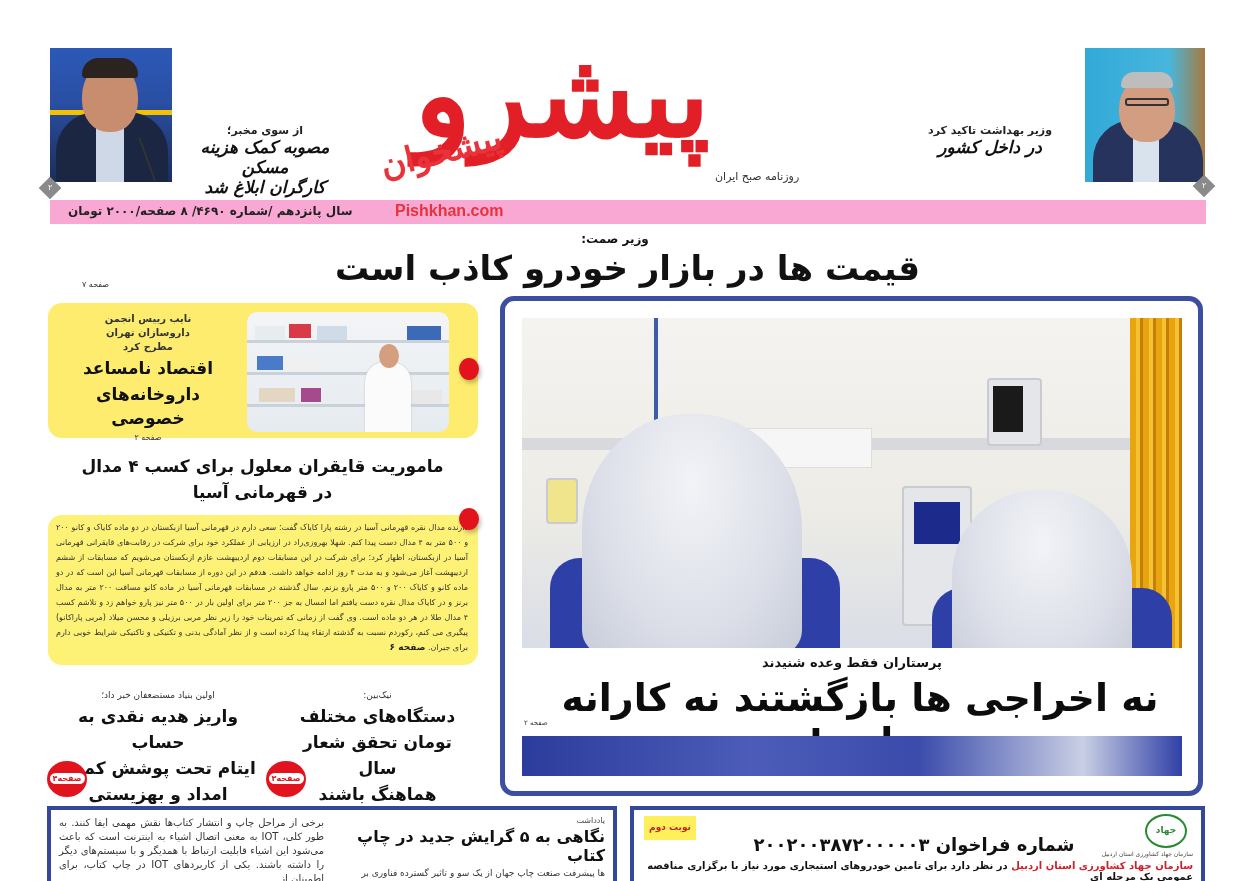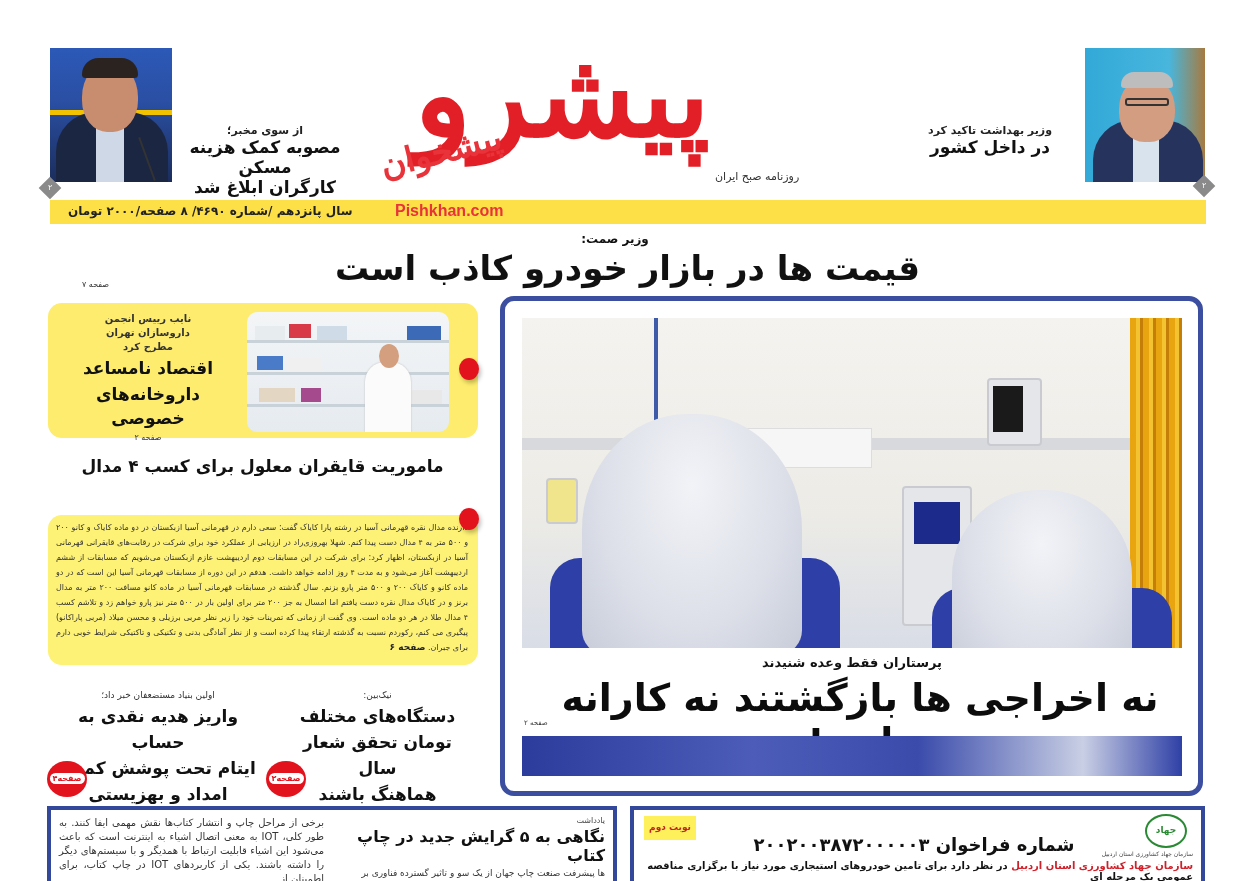--- a/index.html
+++ b/index.html
@@ -17,33 +17,33 @@
   .face { position: absolute; border-radius: 50% 50% 45% 45%; background: #c78d6e; }
   .suit { position: absolute; bottom: 0; border-radius: 40px 40px 0 0; background: #1b2642; }
   .shirt { position: absolute; bottom: 0; background: #cfd8e6; }
 
   .corner-badge { position: absolute; width: 16px; height: 16px; background: #8a8a8a;
     transform: rotate(45deg); color: #fff; font-size: 8px; text-align: center; line-height: 16px; }
   .corner-badge span { display: inline-block; transform: rotate(-45deg); }
 
   .side-head { position: absolute; text-align: center; direction: rtl; }
   .side-head .kicker { font-size: 11px; font-weight: bold; color: #222; }
-  .side-head .title { font-size: 17px; font-weight: bold; line-height: 20px; color: #111; }
+  .side-head .title { font-size: 17px; font-weight: bold; line-height: 20px; color: #111; font-style: italic; }
 
   .logo-main { position: absolute; left: 530px; top: 10px; width: 180px; height: 180px;
     color: #e21f26; font-family: "DejaVu Serif", serif; font-weight: bold; font-size: 118px;
     line-height: 170px; text-align: center; letter-spacing: -6px; }
   .logo-sub { position: absolute; left: 715px; top: 170px; font-size: 11px; color: #333; }
   .pishkhan-script { position: absolute; left: 405px; top: 128px; width: 100px; height: 60px;
     color: #e8333a; font-size: 34px; font-family: "DejaVu Serif", serif; font-weight: bold; text-align: center;
     transform: rotate(-14deg); }
   .pishkhan-url { position: absolute; left: 395px; top: 202px; font-family: "Liberation Sans", sans-serif;
     font-size: 16px; color: #e8333a; direction: ltr; font-weight: bold; }
 
-  .info-bar { position: absolute; left: 50px; top: 200px; width: 1156px; height: 24px; background: #fde047; }
+  .info-bar { position: absolute; left: 50px; top: 200px; width: 1156px; height: 24px; background: #f9a8d4; }
   .info-bar .left-info { position: absolute; left: 18px; top: 4px; font-size: 12px; font-weight: bold; color: #222; }
   .info-bar .right-info { position: absolute; right: 6px; top: 4px; font-size: 12px; font-weight: bold; color: #222; }
 
   
   .mh-kicker { position: absolute; left: 0; width: 1250px; top: 232px; text-align: center;
     padding-left: 0; font-size: 12px; font-weight: bold; }
   .mh-kicker span { position: relative; left: -10px; }
   .mh-title { position: absolute; left: 270px; width: 715px; top: 248px; text-align: center;
     font-size: 34px; font-weight: bold; letter-spacing: 1px; color: #111; }
 
@@ -191,20 +191,21 @@
   <div class="k">داروسازان تهران</div>
   <div class="k">مطرح کرد</div>
   <div class="t">اقتصاد نامساعد</div>
   <div class="t">داروخانه‌های خصوصی</div>
   <div class="p">صفحه ۲</div>
 </div>
 <div class="red-dot" style="left:459px;top:358px;"></div>
 
 <div class="sport-title">
   <div>ماموریت قایقران معلول برای کسب ۴ مدال</div>
+  <div>در قهرمانی آسیا</div>
 </div>
 <div class="sport-box">
   <span>دارنده مدال نقره قهرمانی آسیا در رشته پارا کایاک گفت: سعی دارم در قهرمانی آسیا ازبکستان در دو ماده کایاک و کانو ۲۰۰ و ۵۰۰ متر به ۴ مدال دست پیدا کنم. شهلا بهروزی‌راد در ارزیابی از عملکرد خود برای شرکت در رقابت‌های قایقرانی قهرمانی آسیا در ازبکستان، اظهار کرد: برای شرکت در این مسابقات دوم اردیبهشت عازم ازبکستان می‌شویم که مسابقات از ششم اردیبهشت آغاز می‌شود و به مدت ۴ روز ادامه خواهد داشت. هدفم در این دوره از مسابقات قهرمانی آسیا این است که در دو ماده کانو و کایاک ۲۰۰ و ۵۰۰ متر پارو بزنم. سال گذشته در مسابقات قهرمانی آسیا در ماده کانو مسافت ۲۰۰ متر به مدال برنز و در کایاک مدال نقره دست یافتم اما امسال به جز ۲۰۰ متر برای اولین بار در ۵۰۰ متر نیز پارو خواهم زد و تلاشم کسب ۴ مدال طلا در هر دو ماده است. وی گفت از زمانی که تمرینات خود را زیر نظر مربی برزیلی و محسن میلاد (مربی پاراکانو) پیگیری می کنم، رکوردم نسبت به گذشته ارتقاء پیدا کرده است و از نظر آمادگی بدنی و تکنیکی و تاکتیکی شرایط خوبی دارم برای جبران.</span>
   <span class="page-ref">صفحه ۶</span>
 </div>
 <div class="red-dot" style="left:459px;top:508px;"></div>
 
 <div class="story" style="left:58px;top:690px;width:200px;">
   <div class="k">اولین بنیاد مستضعفان خبر داد؛</div>
   <div class="t">واریز هدیه نقدی به حساب</div>

